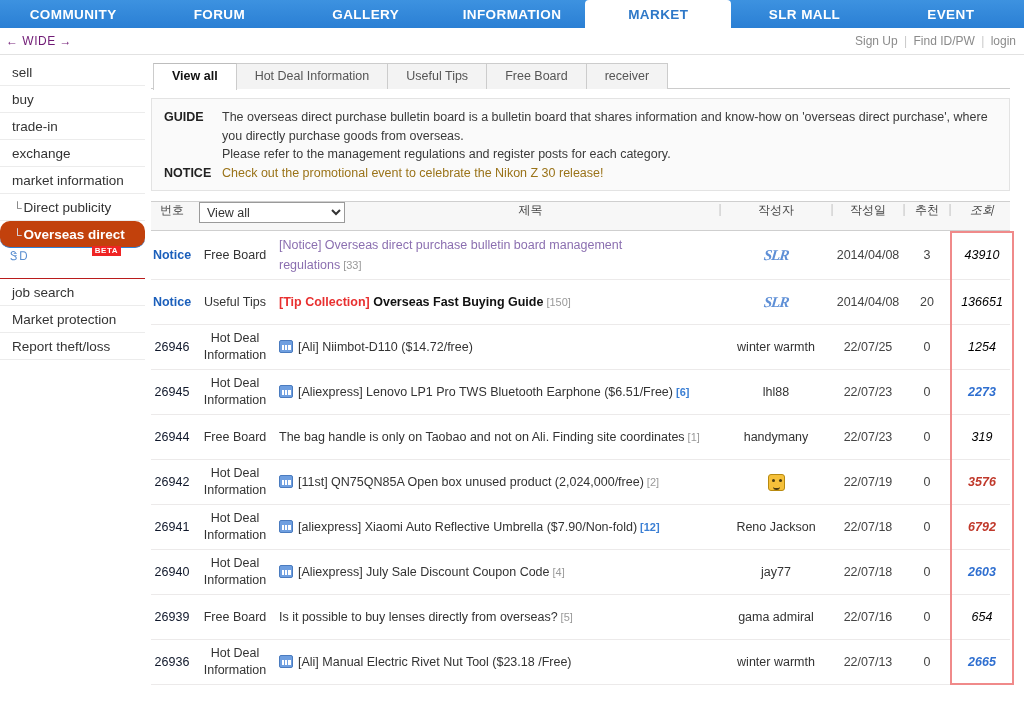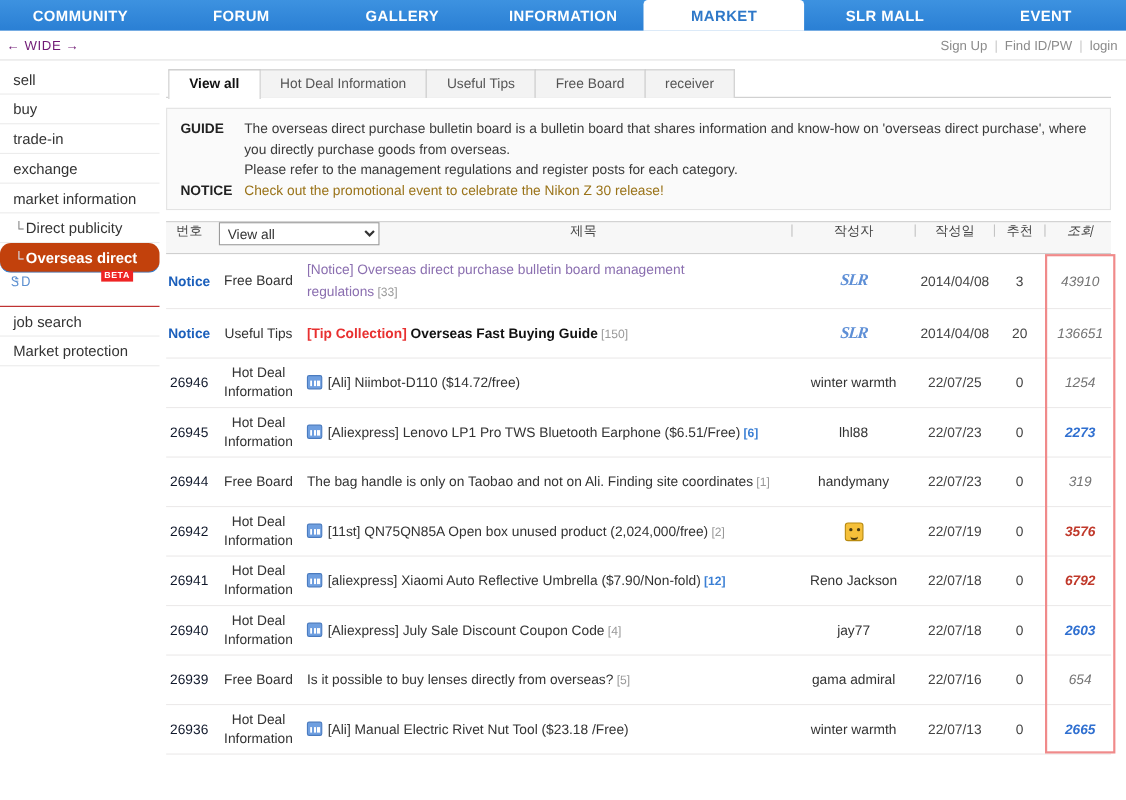--- a/index.html
+++ b/index.html
@@ -242,21 +242,21 @@
     box-shadow: 7px 0 0 #4a3a10;
   }
   .avatar-ico::after {
     content: "";
     position: absolute; left: 4px; top: 10px;
     width: 7px; height: 3px;
     border-bottom: 2px solid #4a3a10;
     border-radius: 0 0 6px 6px;
   }
 
-  .v-black { color: #737373; }
+  .v-black { color: #000000; }
   .v-blue  { color: #2f6fd0; font-weight: bold; }
   .v-red   { color: #c0392b; font-weight: bold; }
 
   .date-txt { color: #444; }
   .author-txt { color: #333; }
 
   
   .view-highlight {
     position: absolute;
     border: 2px solid #f08a8a;
@@ -297,20 +297,21 @@
       <div class="side-item"><span>exchange</span></div>
       <div class="side-item"><span>market information</span></div>
       <div class="side-item sub"><span class="lead">└</span><span>Direct publicity</span></div>
       <div class="side-item sub active"><span class="lead">└</span><span>Overseas direct</span></div>
       <div class="beta-row">
         <span class="beta-glyph">ᏕᎠ</span>
         <span class="beta-badge">BETA</span>
       </div>
       <div class="side-item"><span>job search</span></div>
       <div class="side-item"><span>Market protection</span></div>
+      <div class="side-item"><span>Report theft/loss</span></div>
     </div>
 
   <div class="content">
 
     <div class="tabrow" id="tabrow">
         <div class="tab active">View all</div>
         <div class="tab">Hot Deal Information</div>
         <div class="tab">Useful Tips</div>
         <div class="tab">Free Board</div>
         <div class="tab">receiver</div>

